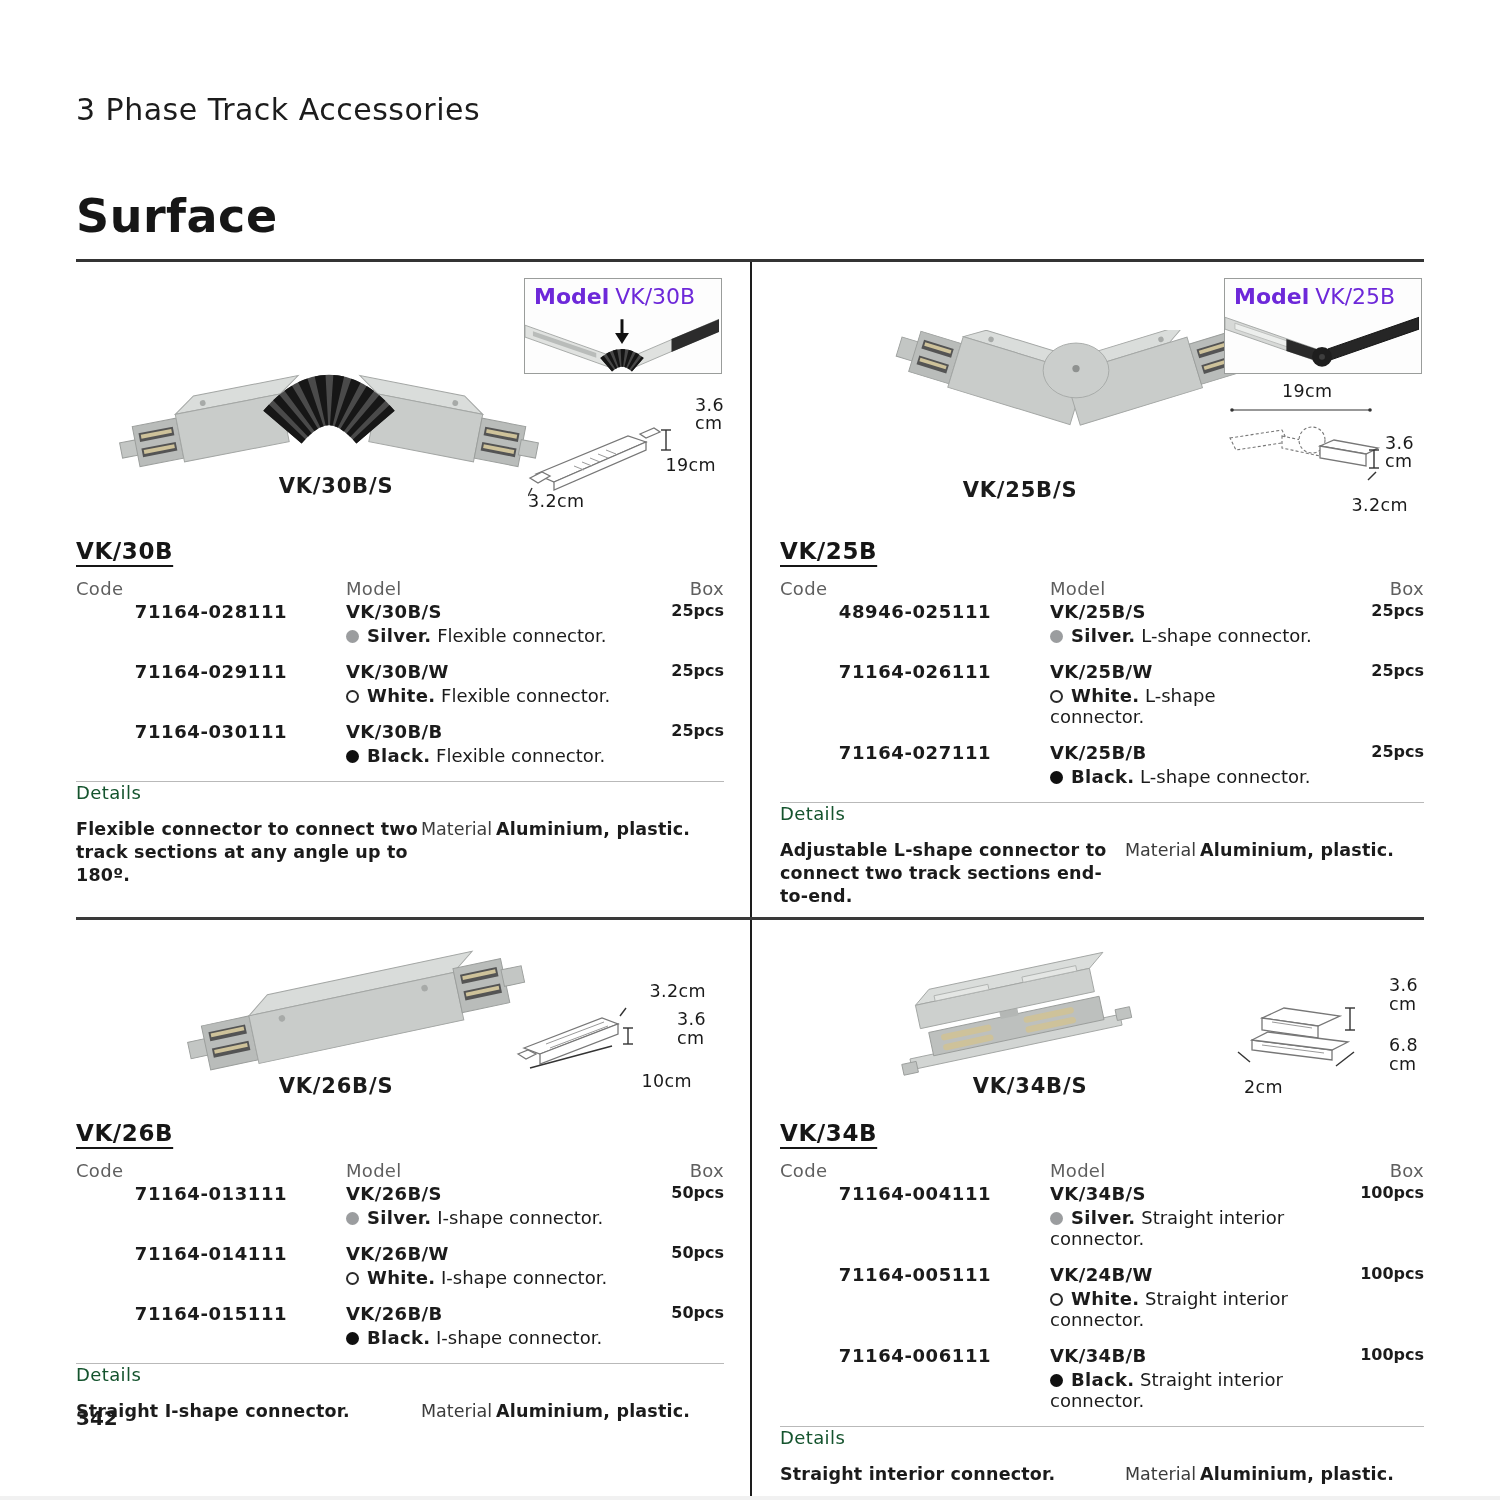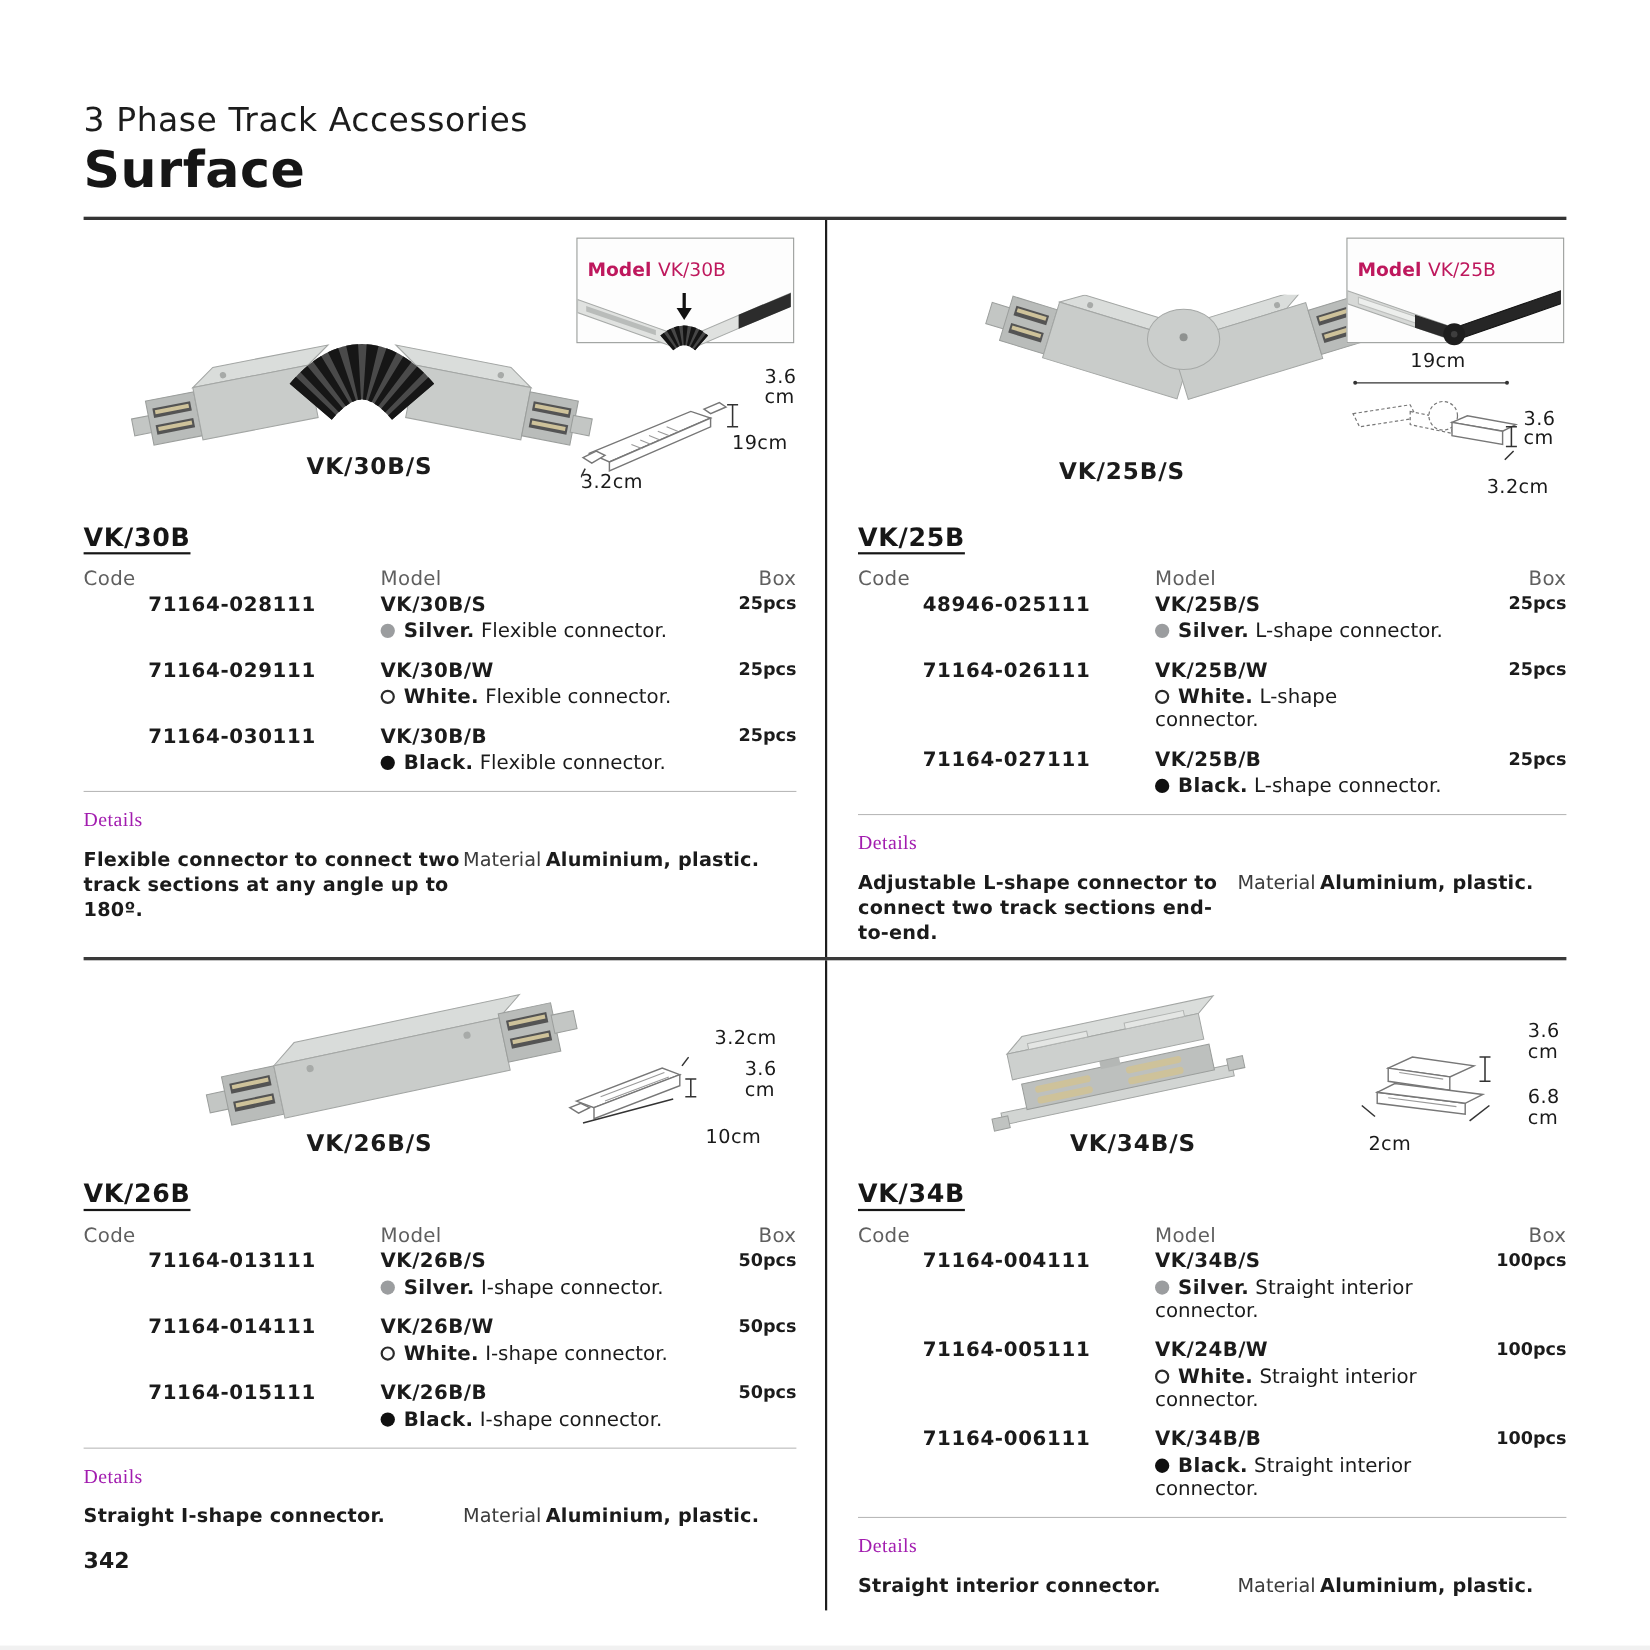--- a/index.html
+++ b/index.html
@@ -4,21 +4,21 @@
 <style>
   * { margin:0; padding:0; box-sizing:border-box; }
   body { background:#e8e8e8; font-family:"DejaVu Sans","Liberation Sans",sans-serif; }
   .page {
     position:relative; width:1500px; height:1500px; background:#ffffff;
     color:#1b1b1b; overflow:hidden; margin:0 auto;
   }
   .content { padding:92px 76px 0 76px; }
 
   .category { font-size:30px; font-weight:400; color:#1c1c1c; letter-spacing:0.5px; }
-  .title   { font-size:46px; font-weight:700; color:#161616; letter-spacing:0.5px; }
+  .title   { font-size:46px; font-weight:700; color:#161616; margin-top:62px; letter-spacing:0.5px; }
   .rule-title { height:3px; background:#343434; margin-top:16px; }
 
   .row { display:grid; grid-template-columns:1fr 1fr; }
   .row .half { padding:0 26px 10px 0; min-height:0; }
   .row .half.rhalf { padding:0 0 10px 28px; border-left:2px solid #1d1d1d; }
   .row.top-row    { min-height:560px; }
   .row.bottom-row { min-height:478px; }
 
   .rule-mid { height:3px; background:#3a3a3a; }
 
@@ -34,21 +34,21 @@
 
   .caption { position:absolute; font-size:21px; font-weight:700; text-align:center;
              letter-spacing:0.8px; color:#1b1b1b; }
   .cap-30b { left:80px;  width:360px; top:196px; }
   .cap-25b { left:60px;  width:360px; top:200px; }
   .cap-26b { left:80px;  width:360px; top:140px; }
   .cap-34b { left:70px;  width:360px; top:140px; }
 
   .callout { position:absolute; top:0; right:2px; width:198px; height:96px;
              border:1px solid #9a9d9b; background:#fdfdfd; }
-  .callout-title { font-size:17px; padding:5px 0 2px 9px; color:#be185d; white-space:nowrap;margin-top:14px; }
+  .callout-title { font-size:22px; padding:5px 0 2px 9px; color:#6d28d9; white-space:nowrap; }
   .callout-title b { margin-right:6px; }
   .callout-img { display:block; width:194px; height:66px; }
 
   .dims { position:absolute; }
   .dims-30b { right:0;   top:116px; width:196px; height:116px; }
   .dims-25b { right:10px; top:104px; width:190px; height:132px; }
   .dims-26b { right:18px; top:48px;  width:190px; height:108px; }
   .dims-34b { right:6px;  top:36px;  width:190px; height:126px; }
   .dim-sketch { position:absolute; }
   .dim-label { position:absolute; font-size:17.5px; color:#1a1a1a; line-height:1.05;
@@ -70,21 +70,21 @@
   .mdesc b { letter-spacing:0.3px; }
   .boxv  { font-weight:700; font-size:16px; }
 
   .swatch { display:inline-block; width:13px; height:13px; border-radius:50%;
             margin-right:8px; vertical-align:-1px; }
   .swatch-silver { background:#9b9d9f; }
   .swatch-white  { background:#ffffff; border:2px solid #2b2b2b; }
   .swatch-black  { background:#101010; }
 
   .thin-rule { height:1px; background:#b9b9b9; margin-top:4px; }
-  .details-label { font-size:18px; color:#a21caf; margin-top:15px; letter-spacing:0.4px;font-family:Liberation Serif, serif; }
+  .details-label { font-size:18px; color:#14532d; letter-spacing:0.4px; }
   .details-grid { display:grid; grid-template-columns:345px 1fr; margin-top:15px; }
   .details-text { font-size:17.5px; font-weight:700; line-height:1.3; letter-spacing:0.2px; }
   .material { font-size:17.5px; line-height:1.3; }
   .material .mat-label { color:#3c3c3c; font-weight:400; margin-right:4px; }
   .material b { letter-spacing:0.2px; }
 
   .page-number { position:absolute; left:76px; top:1406px; font-size:20px; font-weight:700; }
   .footer-strip { position:absolute; left:0; bottom:0; width:100%; height:4px; background:#f1f1f1; }
 </style>
 </head>

